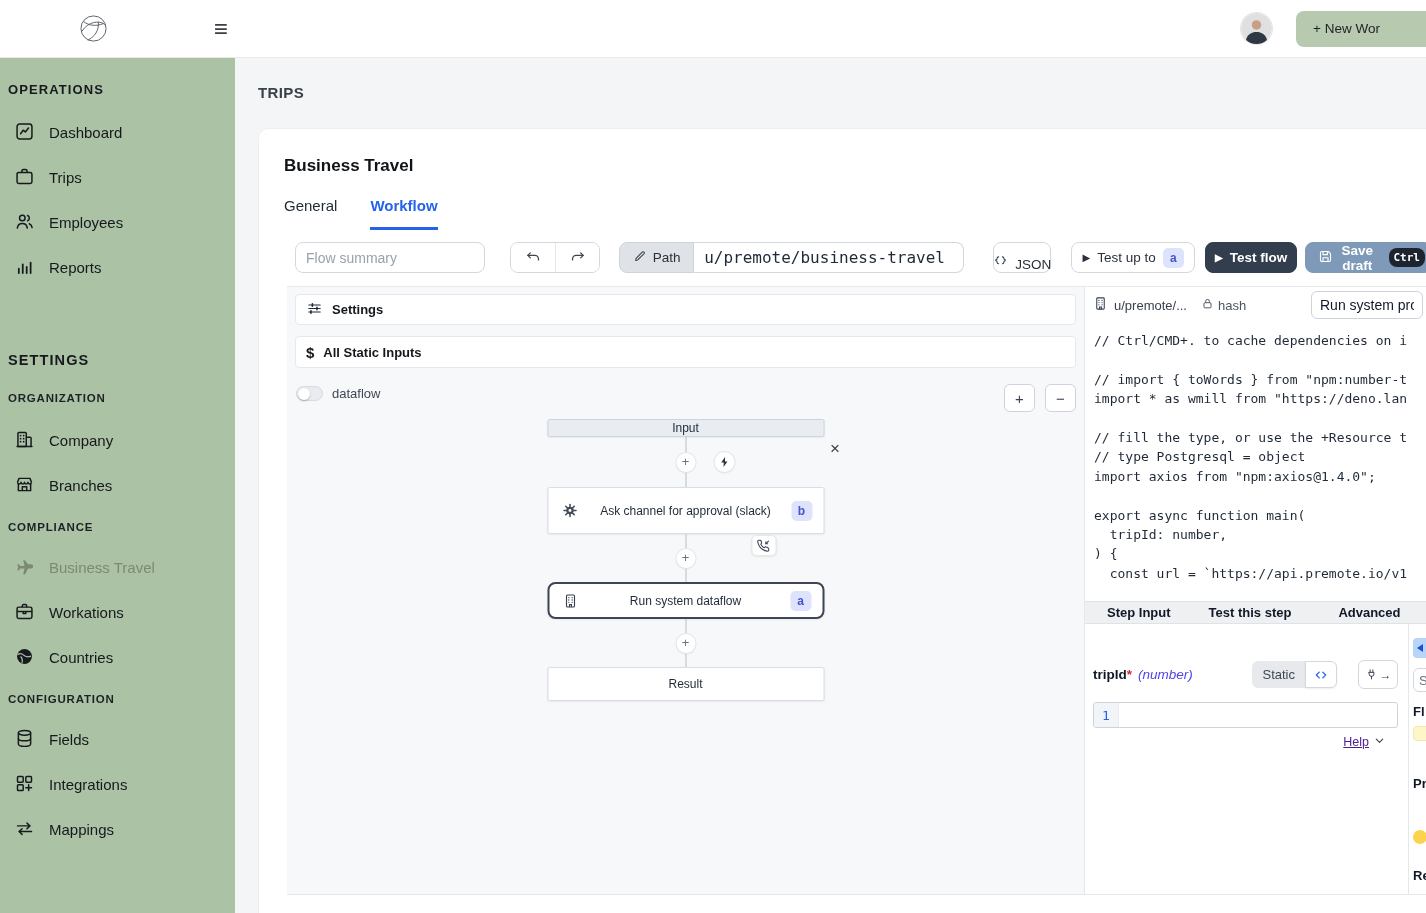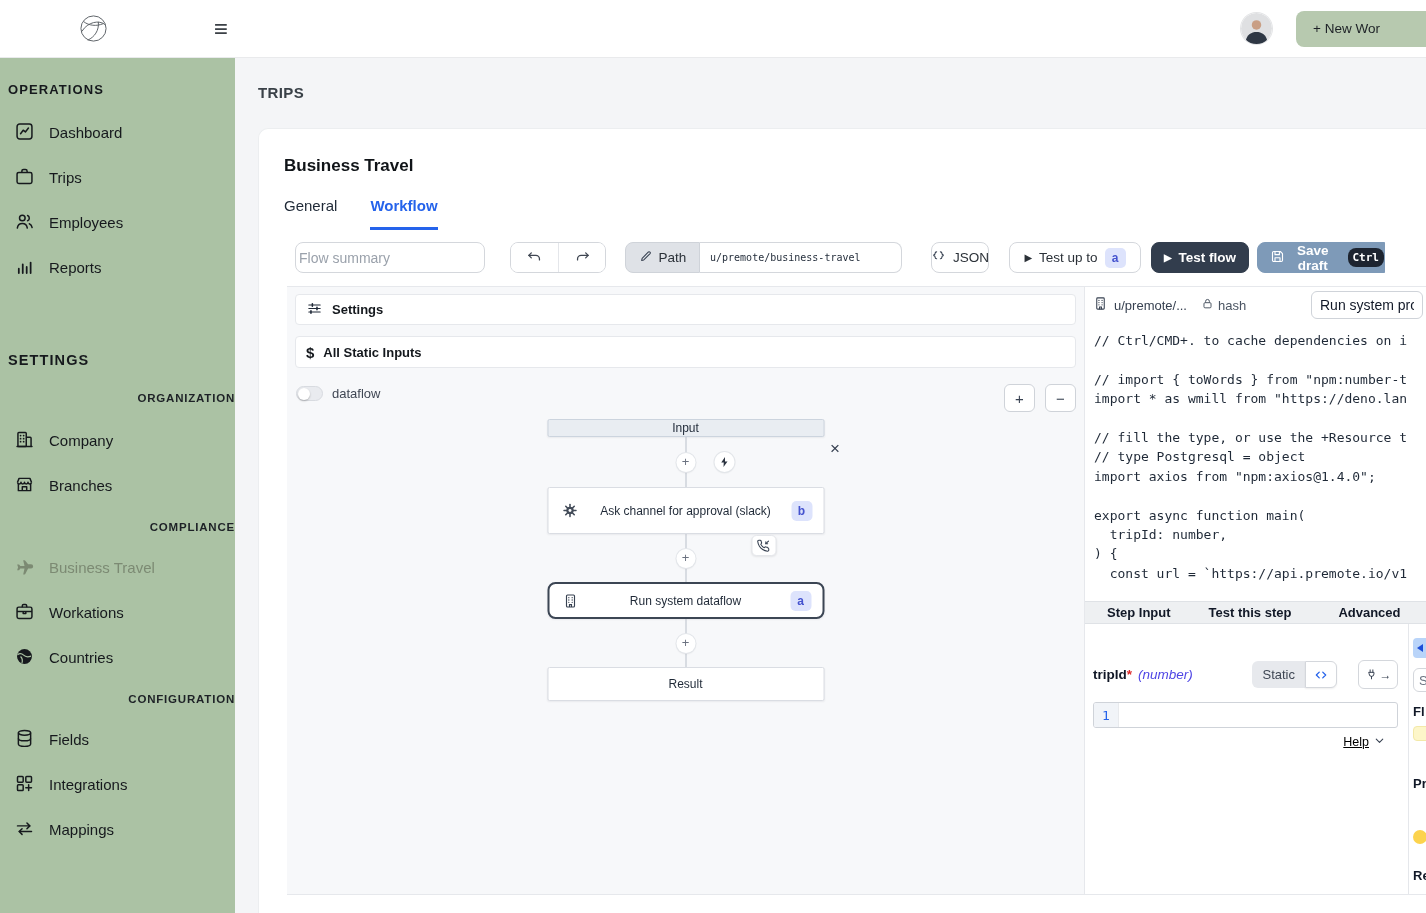--- a/index.html
+++ b/index.html
@@ -19,59 +19,59 @@
     background:#b7c9af; color:#1d2126; font-size:13.5px; font-weight:500;
     border-radius:8px 0 0 8px; text-align:left; padding-left:17px; cursor:pointer; }
 
   .shell { display:flex; height:855px; }
 
   
   .sidebar { width:235px; flex:none; background:#abc2a4; overflow:hidden; }
   .sb-h1 { font-size:13px; font-weight:bold; letter-spacing:1.1px; padding-left:8px; }
   .sb-h1.op { margin:24px 0 13px 8px; padding-left:0; }
   .sb-h1.settings { font-size:14.5px; margin:62px 0 0 8px; padding-left:0; }
-  .sb-h2 { font-size:11.5px; font-weight:bold; letter-spacing:0.8px; margin-left:8px; color:#1d2126;text-align:right; }
+  .sb-h2 { font-size:11.5px; font-weight:bold; letter-spacing:0.8px; margin-left:8px; color:#1d2126; }
   .sb-item { display:flex; align-items:center; height:45px; padding-left:14px; gap:14px;
     font-size:15px; cursor:pointer; color:#16191d; }
   .sb-item svg { flex:none; }
   .sb-item.muted { color:#7c8a73; }
 
   
   .main { flex:1; display:flex; flex-direction:column; min-width:0; }
   .page-header { height:70px; padding:26px 0 0 23px; }
   .page-header span { font-size:15px; font-weight:bold; letter-spacing:0.4px; color:#3a4148; }
   .card { margin-left:23px; background:#fff; border-radius:10px 0 0 0; flex:1;
     border-top:1px solid #eceef0; border-left:1px solid #eceef0; overflow:hidden;
     display:flex; flex-direction:column; }
   .card-title { font-size:17px; font-weight:bold; color:#101418; margin:27px 0 0 25px; }
   .tabs { display:flex; gap:33px; margin:21px 0 0 25px; }
   .tab { font-size:15px; padding-bottom:13px; cursor:pointer; color:#1f2937; }
   .tab.active { color:#2563eb; font-weight:bold; border-bottom:3px solid #2563eb; }
 
   
   .toolbar { display:flex; align-items:center; margin:12px 0 0 36px; height:31px; flex:none; }
   .tb-input { width:190px; height:31px; border:1px solid #d4d7dc; border-radius:8px;
-    padding:0 3px; font-size:14px; color:#1f2937; outline:none; }
+    padding:0 10px; font-size:14px; color:#1f2937; outline:none; }
   .tb-input::placeholder { color:#9aa1ab; }
   .undo-group { display:flex; margin-left:25px; border:1px solid #d4d7dc; border-radius:8px;
     overflow:hidden; height:31px; background:#fff; }
   .undo-group button { width:47px; border:none; background:#fff; display:flex;
     align-items:center; justify-content:center; cursor:pointer; }
   .undo-group button + button { border-left:1px solid #e4e6ea; }
   .path-group { display:flex; margin-left:19px; height:31px; }
   .path-seg { width:75px; background:#dfe2e7; border:1px solid #cfd3d9; border-radius:8px 0 0 8px;
     display:flex; align-items:center; justify-content:center; gap:6px; font-size:13.5px;
     color:#2b3138; cursor:pointer; }
-  .path-val { width:202px; border:1px solid #d4d7dc; border-left:none; border-radius:0 8px 8px 0;
-    font-family:"DejaVu Sans Mono", monospace; font-size:10px; color:#1f2937; padding:5px 10px;
+  .path-val { width:270px; border:1px solid #d4d7dc; border-left:none; border-radius:0 8px 8px 0;
+    font-family:"DejaVu Sans Mono", monospace; font-size:16px; color:#1f2937; padding:5px 10px;
     outline:none; }
   .btn { height:31px; border-radius:8px; border:1px solid #d4d7dc; background:#fff;
     display:flex; align-items:center; justify-content:center; gap:7px; font-size:13.5px;
     font-weight:500; color:#2b3138; cursor:pointer; }
-  .btn-json { width:58px; margin-left:29px; }
+  .btn-json { width:58px; margin-left:29px;align-items:flex-end; }
   .btn-testup { width:132px; margin-left:20px; }
   .btn-dark { width:98px; margin-left:10px; background:#323d4d; border-color:#323d4d;
     color:#fff; font-weight:bold; }
   .btn-save { width:128px; margin-left:8px; background:#7e9ab8; border-color:#7e9ab8;
     color:#fff; font-weight:bold; border-radius:8px 0 0 8px; justify-content:flex-start;
     padding-left:12px; }
   .play { font-size:10px; line-height:1; }
   .badge { background:#dde3fc; color:#4553cf; font-weight:bold; font-size:12px;
     border-radius:5px; width:21px; height:20px; display:flex; align-items:center;
     justify-content:center; }
@@ -159,21 +159,21 @@
   .expr-box { margin-top:13px; height:26px; border:1px solid #cfd3d9; border-radius:3px;
     display:flex; align-items:stretch; overflow:hidden; cursor:text; }
   .expr-gutter { width:24px; background:#f1f4f8; color:#2563eb;
     font-family:"DejaVu Sans Mono", monospace; font-size:13px; display:flex; align-items:center;
     justify-content:center; flex:none; }
   .expr-code { flex:1; display:flex; align-items:center; padding-left:8px;
     font-family:"DejaVu Sans Mono", monospace; font-size:13.5px; color:#111827; }
   .expr-scroll { width:12px; border-left:1px solid #e8eaed; background:#fff; flex:none; }
   .help-row { margin-top:5px; display:flex; justify-content:flex-end; align-items:center;
     gap:4px; padding-right:12px; }
-  .help-link { font-size:12.5px; color:#000000; text-decoration:underline; cursor:pointer; }
+  .help-link { font-size:12.5px; color:#4c1d95; text-decoration:underline; cursor:pointer; }
 
   .picker-strip { width:19px; flex:none; border-left:1px solid #e5e7eb; position:relative;
     overflow:hidden; }
   .ps-item { position:absolute; left:4px; width:48px; }
   .ps-chip { top:14px; height:20px; background:#b9d4f9; border-radius:4px; display:flex;
     align-items:center; padding-left:4px; cursor:pointer; }
   .ps-chip::before { content:""; width:0; height:0; border-top:4px solid transparent;
     border-bottom:4px solid transparent; border-right:6px solid #1d4ed8; }
   .ps-search { top:44px; height:24px; border:1px solid #d4d7dc; border-radius:6px;
     font-size:13px; color:#6b7280; padding:0 0 0 5px; background:#fff; }

